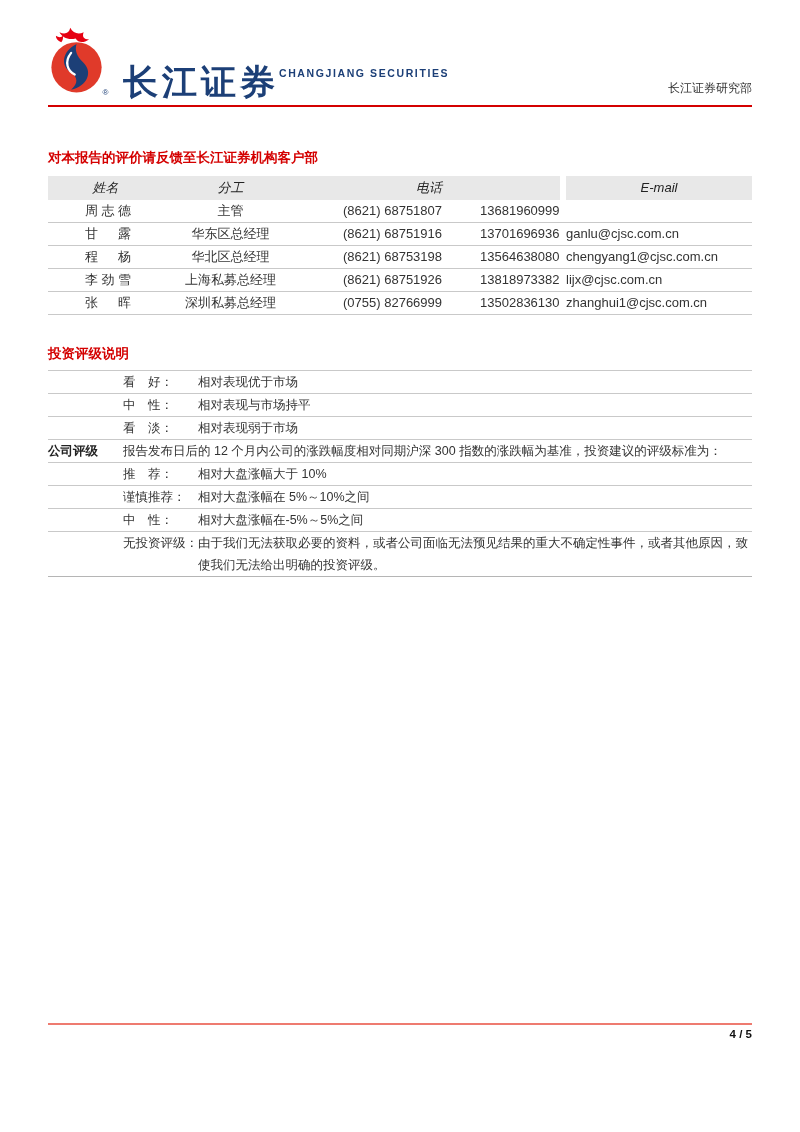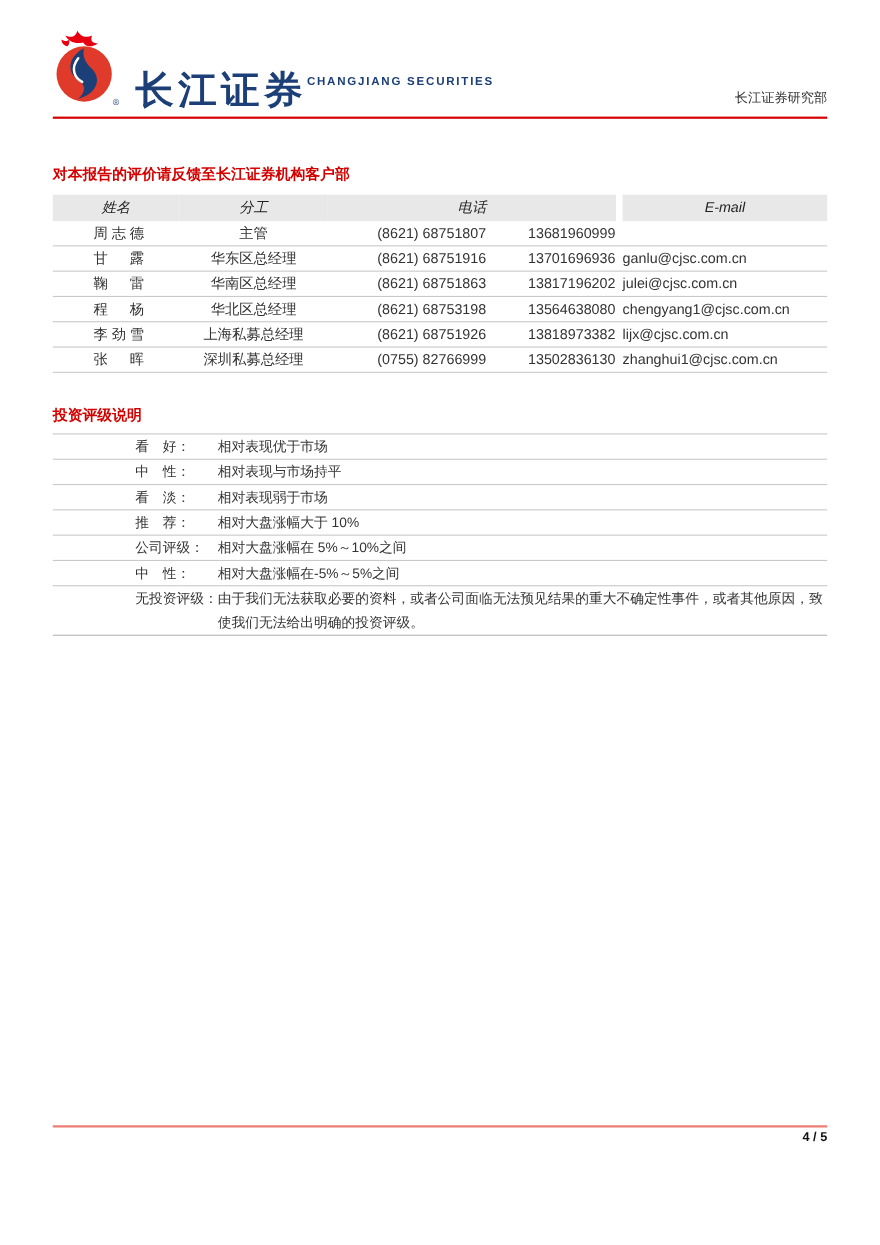--- a/index.html
+++ b/index.html
@@ -102,29 +102,20 @@
         <div class="crow">
           <div class="c1"><span class="nm">甘　露</span></div>
           <div class="c2">华东区总经理</div>
           <div class="c3">
             <span class="ph">(8621) 68751916</span>
             <span class="mb">13701696936</span>
           </div>
           <div class="c4">ganlu@cjsc.com.cn</div>
         </div>
         <div class="crow">
-          <div class="c1"><span class="nm">鞠　雷</span></div>
-          <div class="c2">华南区总经理</div>
-          <div class="c3">
-            <span class="ph">(8621) 68751863</span>
-            <span class="mb">13817196202</span>
-          </div>
-          <div class="c4">julei@cjsc.com.cn</div>
-        </div>
-        <div class="crow">
           <div class="c1"><span class="nm">程　杨</span></div>
           <div class="c2">华北区总经理</div>
           <div class="c3">
             <span class="ph">(8621) 68753198</span>
             <span class="mb">13564638080</span>
           </div>
           <div class="c4">chengyang1@cjsc.com.cn</div>
         </div>
         <div class="crow">
           <div class="c1"><span class="nm">李劲雪</span></div>
@@ -159,27 +150,31 @@
         <div class="rl"></div>
         <div class="rn">中　性：</div>
         <div class="rd">相对表现与市场持平</div>
       </div>
       <div class="rrow">
         <div class="rl"></div>
         <div class="rn">看　淡：</div>
         <div class="rd">相对表现弱于市场</div>
       </div>
       <div class="rrow">
+        <div class="rl">公司评级</div>
+        <div class="rd">报告发布日后的 12 个月内公司的涨跌幅度相对同期沪深 300 指数的涨跌幅为基准，投资建议的评级标准为：</div>
+      </div>
+      <div class="rrow">
         <div class="rl"></div>
         <div class="rn">推　荐：</div>
         <div class="rd">相对大盘涨幅大于 10%</div>
       </div>
       <div class="rrow">
         <div class="rl"></div>
-        <div class="rn">公司评级：</div>
+        <div class="rn">谨慎推荐：</div>
         <div class="rd">相对大盘涨幅在 5%～10%之间</div>
       </div>
       <div class="rrow">
         <div class="rl"></div>
         <div class="rn">中　性：</div>
         <div class="rd">相对大盘涨幅在-5%～5%之间</div>
       </div>
       <div class="rrow">
         <div class="rl"></div>
         <div class="rn">无投资评级：</div>

